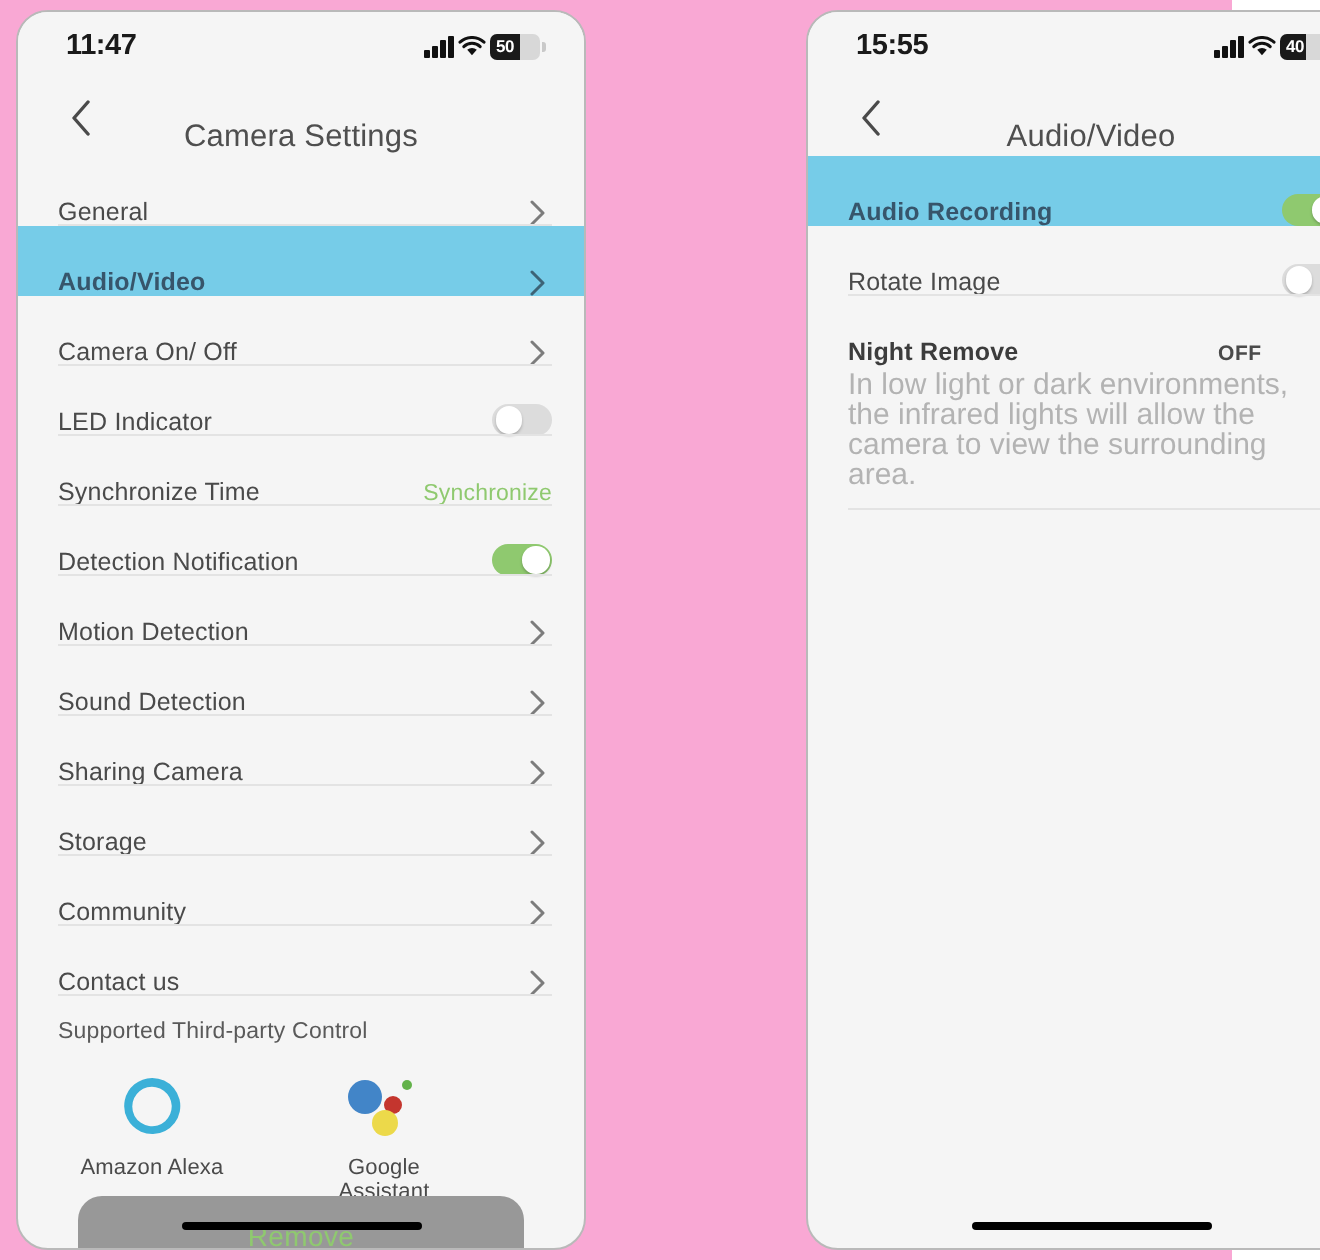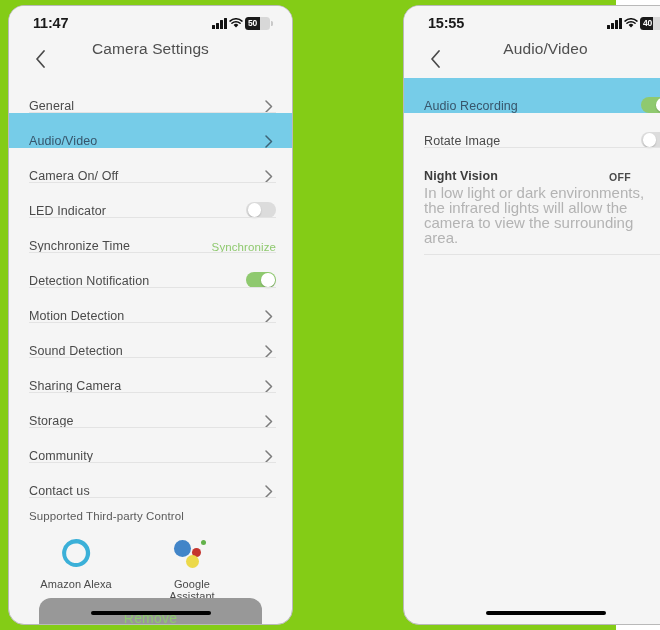--- a/index.html
+++ b/index.html
@@ -5,21 +5,21 @@
   * { box-sizing: border-box; margin: 0; padding: 0; }
   html, body {
     width: 660px; height: 630px;
     background: #ffffff;
     font-family: "Liberation Sans", sans-serif;
     overflow: hidden;
   }
   .stage {
     position: relative;
     width: 616px; height: 630px;
-    background: #84cc16;
+    background: #f9a8d4;
   }
 
   
   .phone {
     position: absolute;
     background: #f5f5f5;
     border: 1.5px solid #b9b9b9;
     border-radius: 16px;
     overflow: hidden;
   }
@@ -76,21 +76,21 @@
     width: 2px; height: 5px;
     background: #c9c9c9;
     border-radius: 0 1.5px 1.5px 0;
   }
 
   
   .navbar {
     height: 38px;
     position: relative;
     display: flex;
-    align-items: flex-start;
+    align-items: flex-end;
     background: #f5f5f5;
   }
   .nav-back {
     position: absolute;
     left: 14px; top: 0; bottom: 0;
     width: 34px;
     display: flex; align-items: center; justify-content: center;
     cursor: pointer;
   }
   .nav-title {
@@ -110,21 +110,21 @@
     align-items: flex-end;
     padding: 0 16px 0 20px;
   }
   .row .label {
     flex: 1;
     font-size: 12.5px;
     color: #4a4a4a;
     letter-spacing: 0.1px;
   }
   .row.highlight { background: #76cce8; }
-  .row.highlight .label { color: #37556b; }
+  .row.highlight .label { color: #37556b; font-weight: bold; }
   .row .sep {
     position: absolute;
     left: 20px; right: 16px; bottom: 0;
     height: 1px;
     background: #e3e3e3;
   }
   .row.highlight .sep { background: transparent; }
   .row.nosep .sep { background: transparent; }
 
   .chev {
@@ -482,21 +482,21 @@
 
         <div class="row">
           <div class="label">Rotate Image</div>
           <div class="toggle">
               <div class="knob"></div>
             </div>
           <div class="sep"></div>
         </div>
 
         <div class="row bold-label nosep">
-          <div class="label">Night Vision</div>
+          <div class="label">Night Remove</div>
           <div class="nv-opts">
             <div class="nv-opt off-state">OFF</div>
             <div class="nv-opt sel">IR</div>
           </div>
           <div class="sep"></div>
         </div>
 
         <div class="desc">
           <span>In low light or dark environments, the infrared lights will allow the camera to view the surrounding area.</span>
           <div class="sep"></div>

